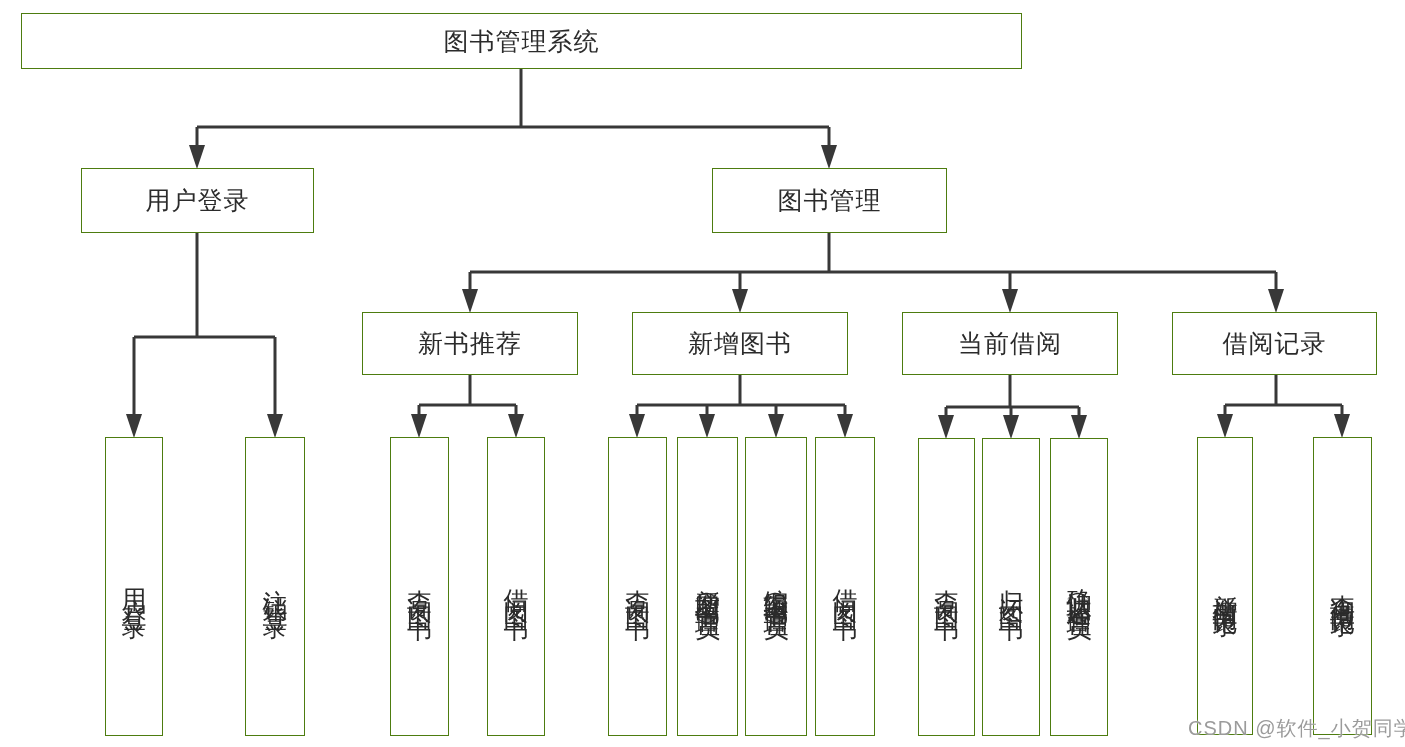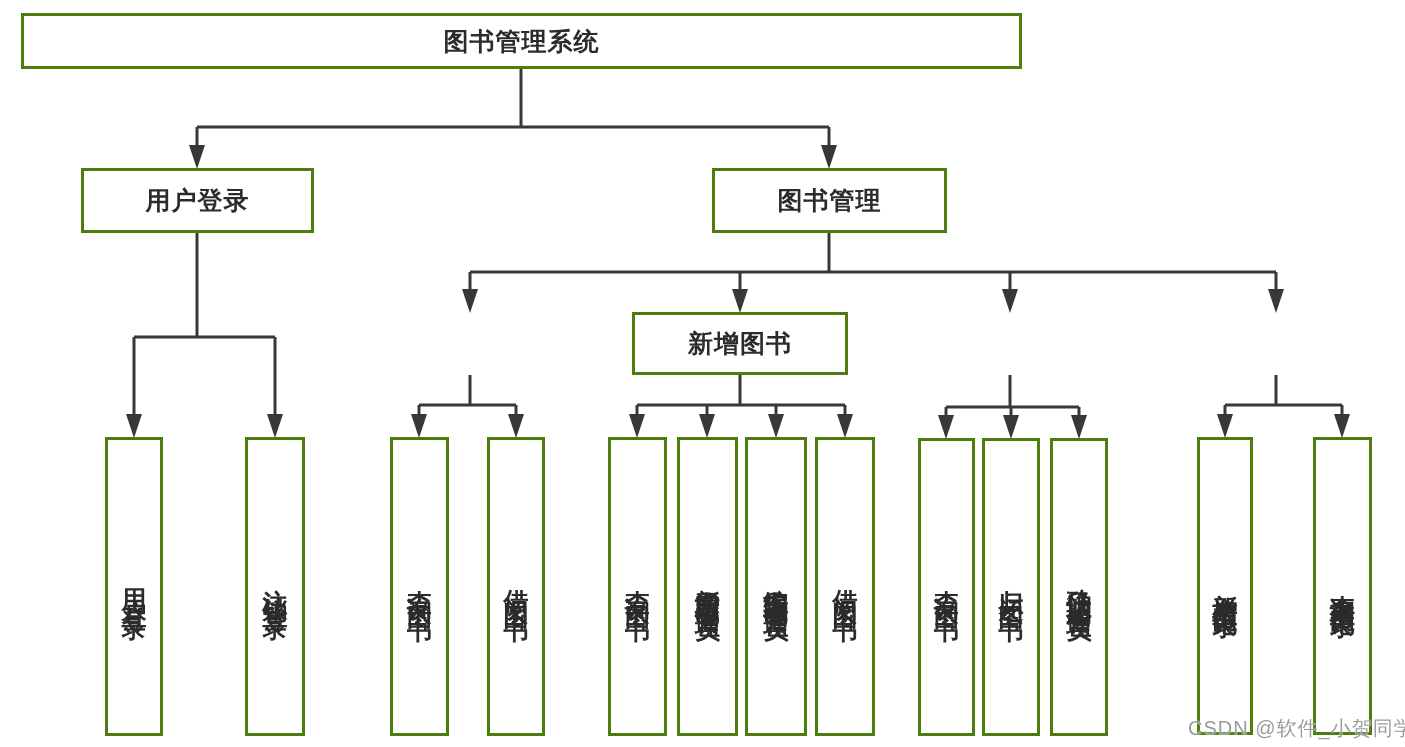--- a/index.html
+++ b/index.html
@@ -14,27 +14,26 @@
   svg.connectors {
     position: absolute;
     left: 0; top: 0;
     width: 1405px; height: 747px;
     z-index: 1;
   }
   .node {
     position: absolute;
     box-sizing: border-box;
     background: #ffffff;
-    border: 3px solid #4d7c0f;
+    border: 1px solid #4d7c0f;
     color: #2b2b2b;
     display: flex;
     align-items: center;
     justify-content: center;
     z-index: 2;
-    font-weight: bold;
   }
   .h  { font-size: 25px; letter-spacing: 1px; white-space: nowrap; }
   .v  {
     writing-mode: vertical-rl;
     text-orientation: mixed;
     font-size: 25px;
     letter-spacing: 9px;
     line-height: 1;
   }
   .v.tight { letter-spacing: 4px; }
@@ -98,21 +97,24 @@
       <polygon points="1217,414 1233,414 1225,438"></polygon>
       <polygon points="1334,414 1350,414 1342,438"></polygon>
     </g>
   </svg>
 
   <div class="node h" style="left:21px; top:13px; width:1001px; height:56px;">图书管理系统</div>
 
   <div class="node h" style="left:81px; top:168px; width:233px; height:65px;">用户登录</div>
   <div class="node h" style="left:712px; top:168px; width:235px; height:65px;">图书管理</div>
 
+  <div class="node h" style="left:362px; top:312px; width:216px; height:63px;">新书推荐</div>
   <div class="node h" style="left:632px; top:312px; width:216px; height:63px;">新增图书</div>
+  <div class="node h" style="left:902px; top:312px; width:216px; height:63px;">当前借阅</div>
+  <div class="node h" style="left:1172px; top:312px; width:205px; height:63px;">借阅记录</div>
 
   <div class="node v" style="left:105px; top:437px; width:58px; height:299px;">用户登录</div>
   <div class="node v" style="left:245px; top:437px; width:60px; height:299px;">注销登录</div>
 
   <div class="node v" style="left:390px; top:437px; width:59px; height:299px;">查询图书</div>
   <div class="node v" style="left:487px; top:437px; width:58px; height:299px;">借阅图书</div>
 
   <div class="node v" style="left:608px; top:437px; width:59px; height:299px;">查询图书</div>
   <div class="node v tight" style="left:677px; top:437px; width:61px; height:299px;">新增图书（管理员）</div>
   <div class="node v tight" style="left:745px; top:437px; width:62px; height:299px;">编辑图书（管理员）</div>

